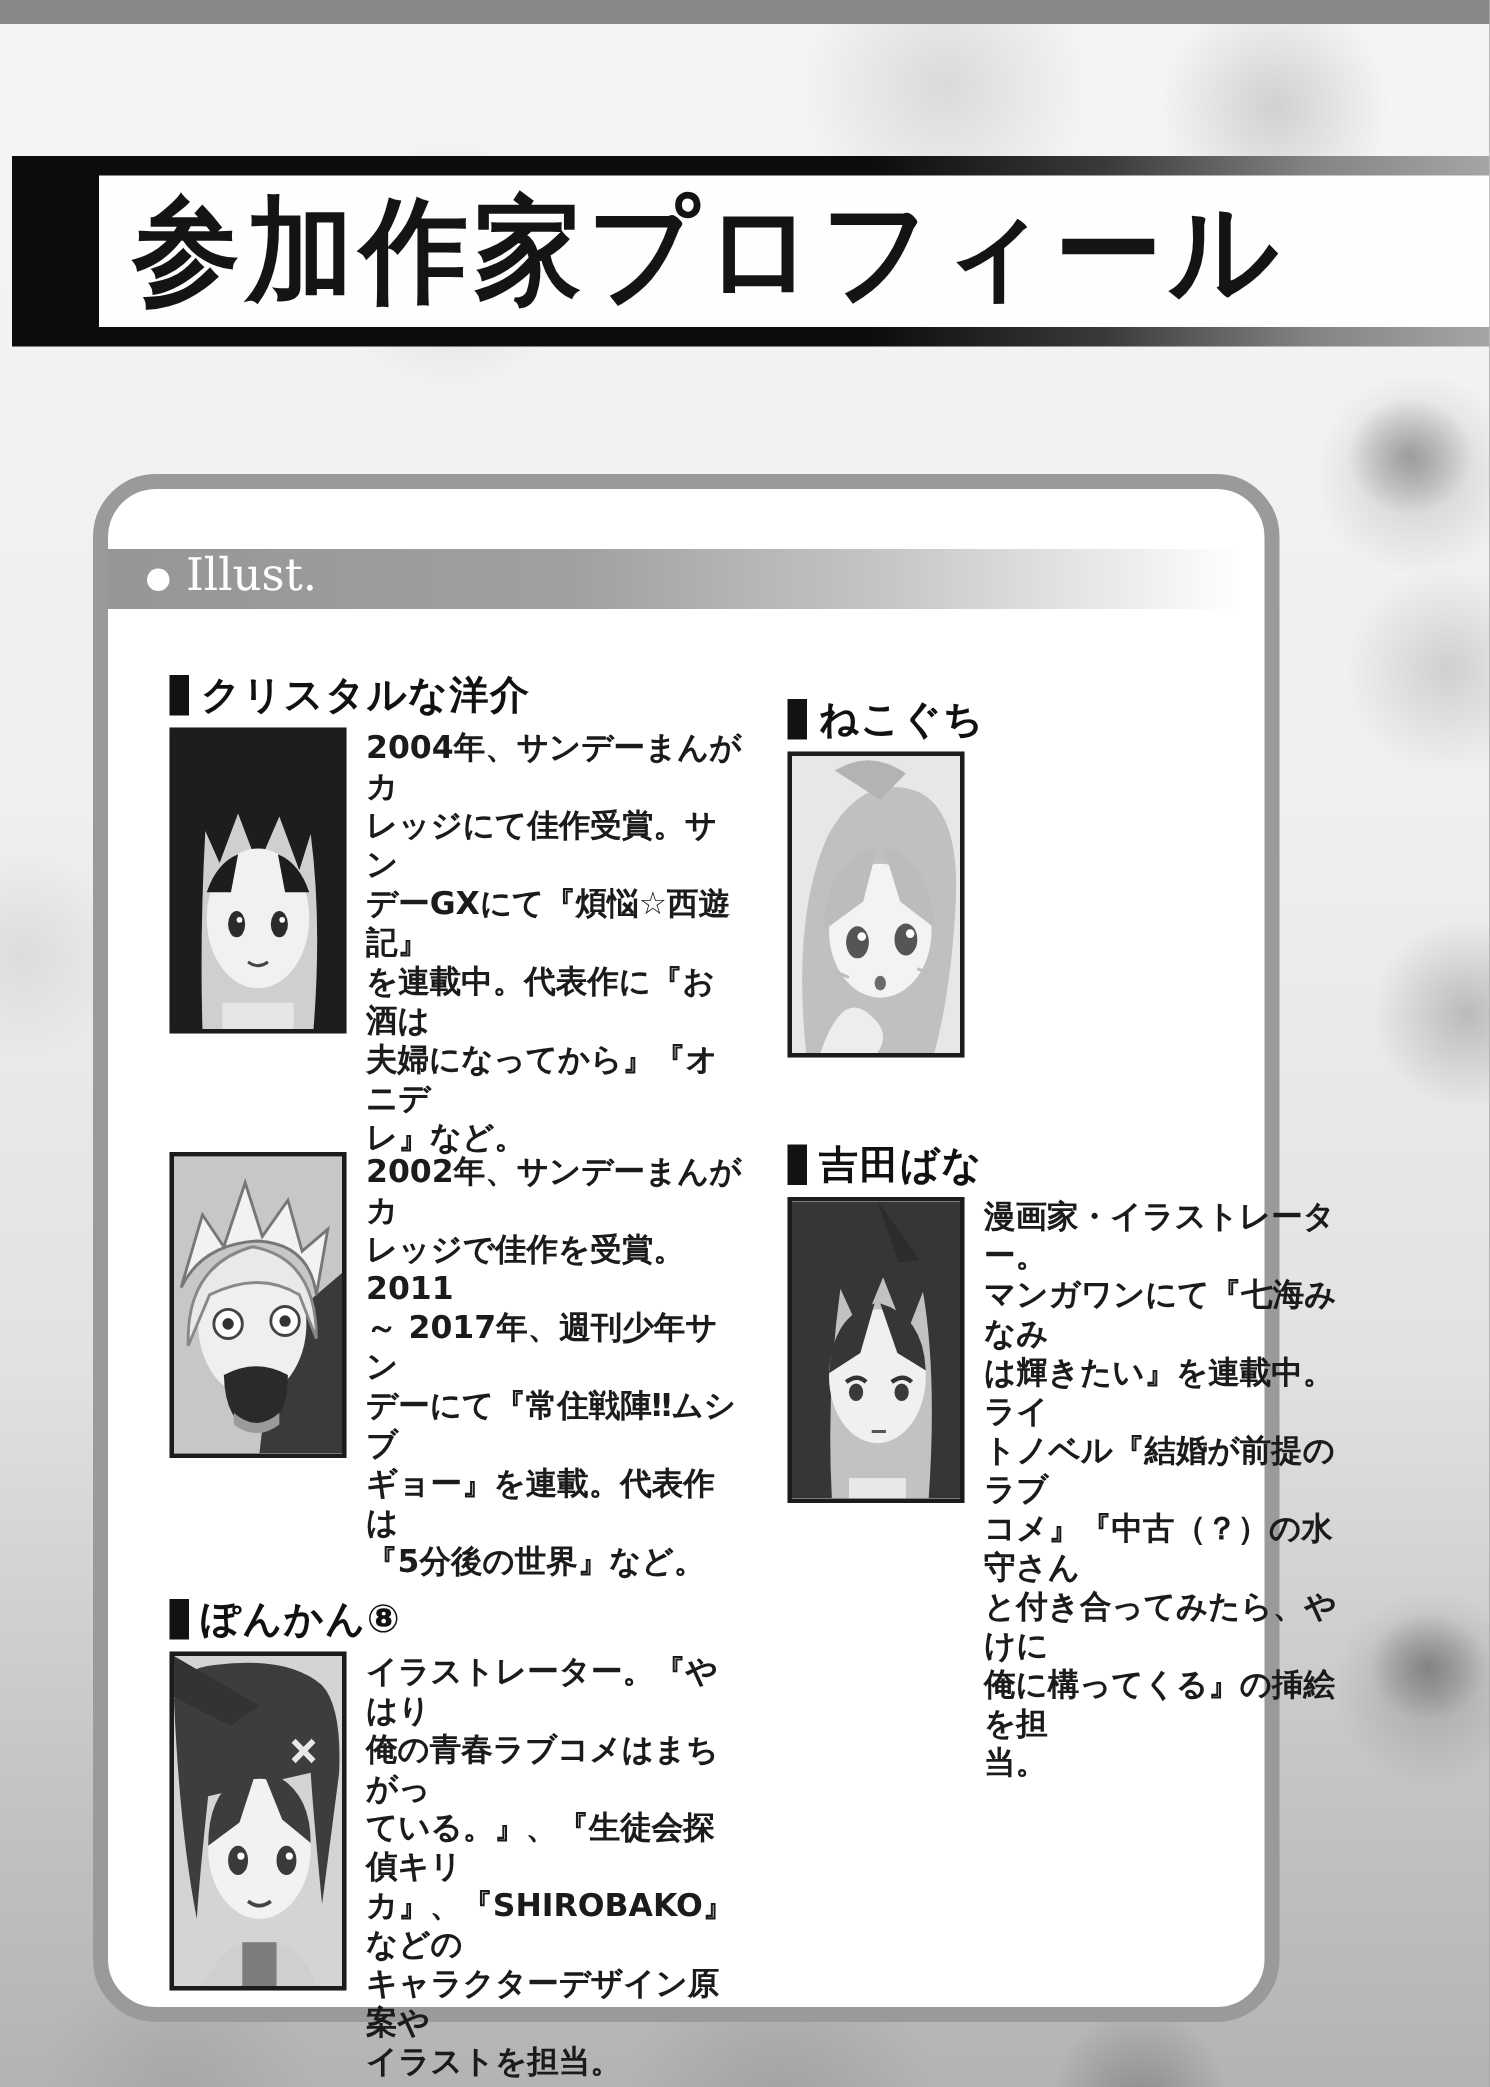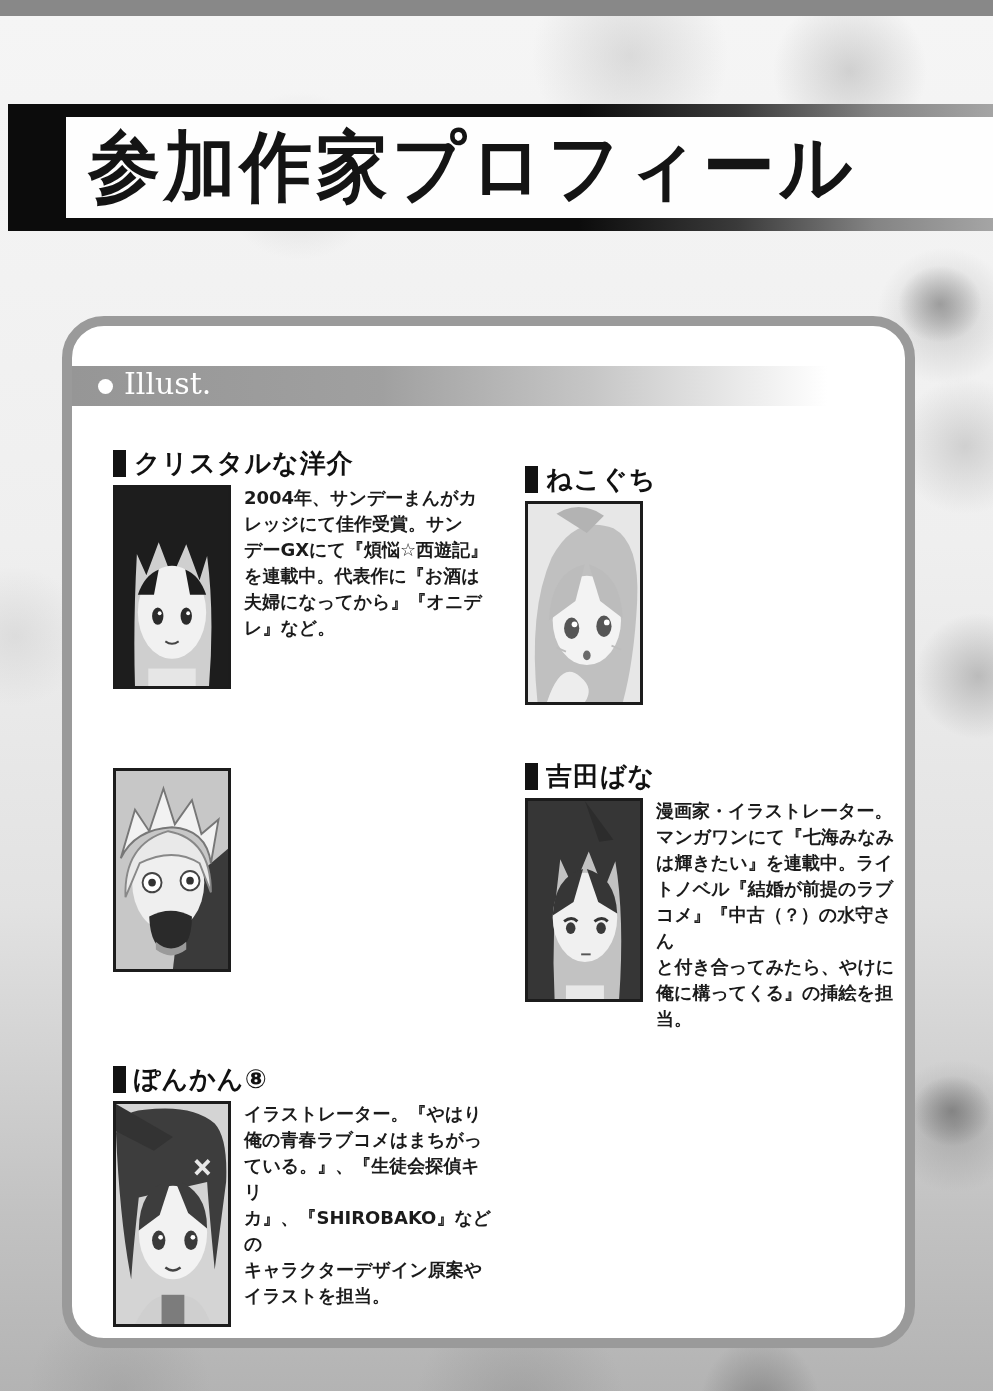--- a/index.html
+++ b/index.html
@@ -26,21 +26,21 @@
 
   
   .banner{ position:absolute; left:8px; top:88px; width:985px; height:127px;
     background:linear-gradient(90deg,#0c0c0c 0%,#0c0c0c 58%,#3a3a3a 74%,#848484 88%,#a5a5a5 100%); }
   .banner-inner{ position:absolute; left:58px; top:13px; right:0; bottom:13px; background:#fefefe;
     display:flex; align-items:center; }
   .banner-title{ font-size:72px; font-weight:900; color:#141414; letter-spacing:4px;
     padding-left:22px; white-space:nowrap; transform:scaleY(1.06); }
 
   
-  .panel{ position:absolute; left:62px; top:300px; width:853px; height:1032px;
+  .panel{ position:absolute; left:62px; top:300px; width:791px; height:1032px;
     border:10px solid #9a9a9a; border-radius:42px; background:#ffffff; }
 
   .illust-bar{ position:absolute; left:0; top:40px; width:812px; height:40px;
     background:linear-gradient(90deg,#969696 0%,#a0a0a0 38%,#c6c6c6 64%,rgba(255,255,255,0) 93%);
     display:flex; align-items:center; padding-left:26px; }
   .bullet{ width:15px; height:15px; border-radius:50%; background:#ffffff; margin-right:11px; flex:none; }
   .illust-label{ color:#ffffff; font-family:"DejaVu Serif","Liberation Serif",serif;
     font-size:30px; line-height:1; padding-bottom:5px; }
 
   
@@ -54,21 +54,21 @@
   .profile-header{ display:flex; align-items:center; height:30px;text-align:center; }
   .marker{ width:13px; height:27px; background:#121212; margin-right:8px; flex:none; }
   .pname{ font-size:26px; font-weight:800; color:#111111; letter-spacing:1px; white-space:nowrap; }
 
   .profile-body{ display:flex; margin-top:7px; }
   .portrait{ width:118px; height:204px; border:3px solid #1c1c1c; background:#dcdcdc;
     flex:none; margin-right:13px; overflow:hidden; }
   .pos-5 .portrait{ height:226px; }
   .portrait svg{ display:block; width:100%; height:100%; }
 
-  .bio{ width:252px; font-size:18px; line-height:26px; font-weight:700; color:#1b1b1b;
+  .bio{ width:252px; font-size:21px; line-height:26px; font-weight:700; color:#1b1b1b;
     white-space:pre-line; letter-spacing:0px; }
 </style>
 </head>
 <body>
 
 <div class="page">
 
   <div class="banner">
     <div class="banner-inner">
       <h1 class="banner-title">参加作家プロフィール</h1>
@@ -149,20 +149,26 @@
             <ellipse cx="55" cy="115" rx="38" ry="50" fill="#efefef"></ellipse>
             <path d="M10,130 Q8,75 55,62 Q100,70 100,125 L88,95 Q60,78 25,95 Z" fill="#e9e9e9" stroke="#888" stroke-width="2"></path>
             <circle cx="38" cy="115" r="10" fill="#fff" stroke="#444" stroke-width="2"></circle>
             <circle cx="78" cy="113" r="10" fill="#fff" stroke="#444" stroke-width="2"></circle>
             <circle cx="38" cy="115" r="4" fill="#333"></circle>
             <circle cx="78" cy="113" r="4" fill="#333"></circle>
             <path d="M35,150 Q58,138 80,150 Q80,185 57,188 Q36,184 35,150" fill="#2a2a2a"></path>
             <path d="M42,176 Q58,190 74,176 L74,184 Q58,196 42,184 Z" fill="#9a9a9a"></path>
           </svg>
         </div>
+        <div class="bio">2002年、サンデーまんがカ
+レッジで佳作を受賞。2011
+～ 2017年、週刊少年サン
+デーにて『常住戦陣‼ムシブ
+ギョー』を連載。代表作は
+『5分後の世界』など。</div>
       </div>
     </div>
 
     <div class="profile pos-5">
       <div class="profile-header">
         <span class="marker"></span>
         <span class="pname">ぽんかん⑧</span>
       </div>
       <div class="profile-body">
         <div class="portrait">

